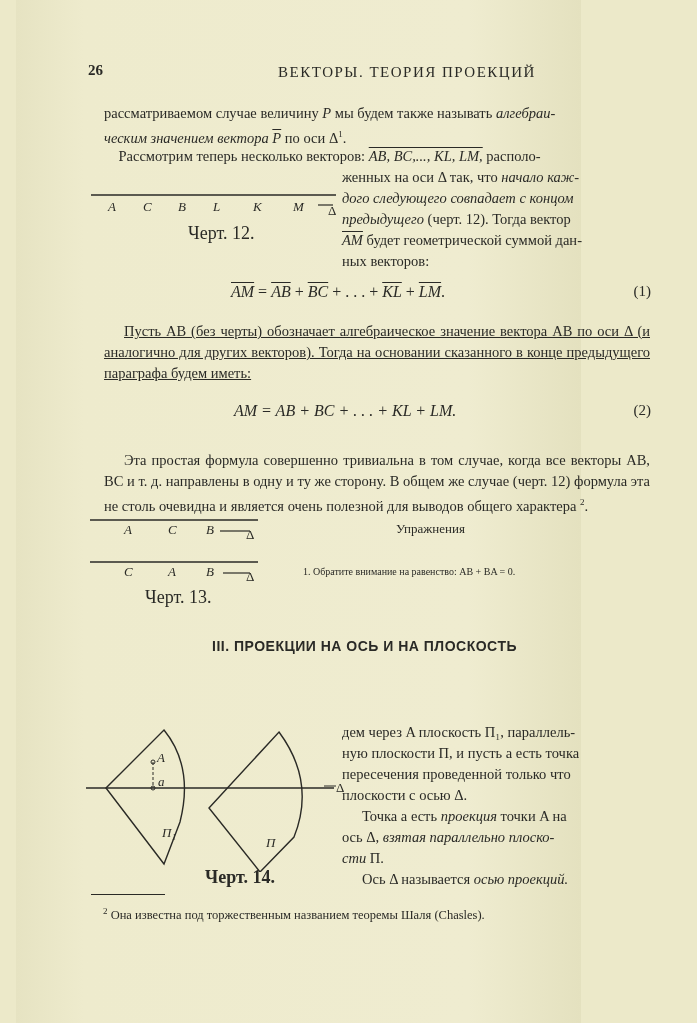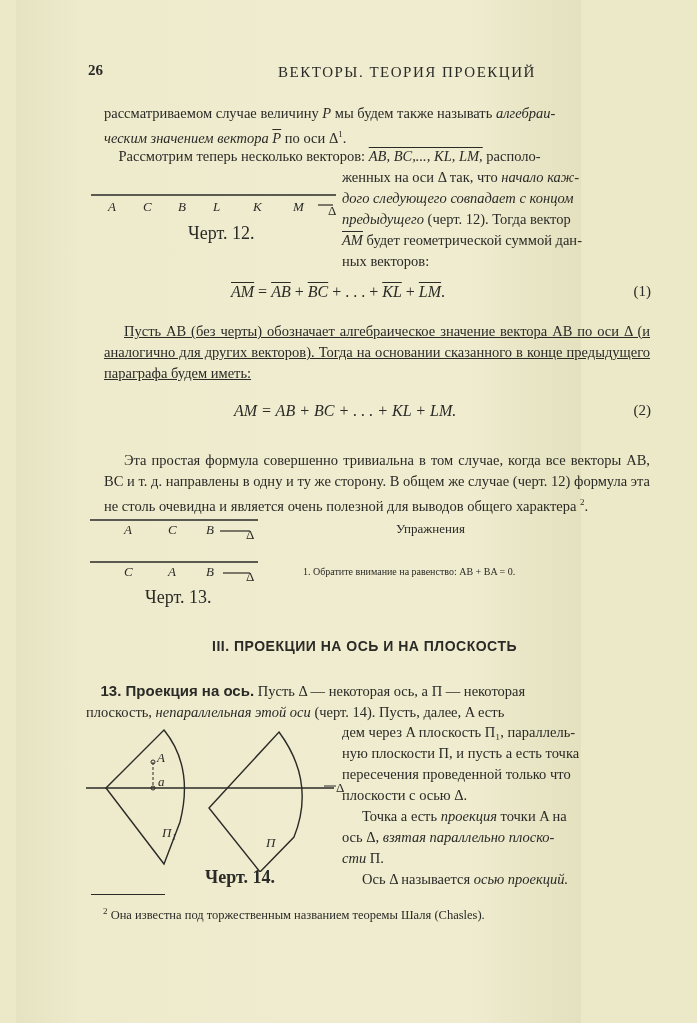--- a/index.html
+++ b/index.html
@@ -104,24 +104,20 @@
     <span class="cap" style="position:absolute;left:57px;top:77px;text-align:right;">Черт. 13.</span>
   </div>
 
   <div class="abs" style="top:521px; left:380px; font-size:13px;">Упражнения</div>
   <div class="abs" style="top:564px; left:271px; width:364px; font-size:10px; line-height:16px; text-align:justify;">
     <p style="text-indent:16px;">1. Обратите внимание на равенство: AB + BA = 0.</p>
   </div>
 
   <div class="abs" style="top:638px; left:0; width:697px; text-align:center; font-weight:bold; font-size:14px; letter-spacing:0.5px; font-family:'Liberation Sans', 'DejaVu Sans', sans-serif;">III. ПРОЕКЦИИ НА ОСЬ И НА ПЛОСКОСТЬ</div>
 
-  <div class="abs txt" style="top:680px; left:70px; width:566px;">
-    <p>&nbsp;&nbsp;&nbsp;&nbsp;<b style="font-family:'Liberation Sans','DejaVu Sans',sans-serif;font-size:15px;">13. Проекция на ось.</b><span> Пусть Δ — некоторая ось, а Π — некоторая</span></p>
-    <p><span>плоскость, </span><span class="it">непараллельная этой оси</span><span> (черт. 14). Пусть, далее, A есть</span></p>
-  </div>
   <div class="abs txt" style="top:722px; left:326px; width:310px;">
     <p>дем через A плоскость Π₁, параллель-</p>
     <p>ную плоскости Π, и пусть a есть точка</p>
     <p>пересечения проведенной только что</p>
     <p>плоскости с осью Δ.</p>
     <p style="text-indent:20px;"><span>Точка a есть </span><span class="it">проекция</span><span> точки A на</span></p>
     <p><span>ось Δ, </span><span class="it">взятая параллельно плоско-</span></p>
     <p><span class="it">сти</span><span> Π.</span></p>
     <p style="text-indent:20px;"><span>Ось Δ называется </span><span class="it">осью проекций.</span></p>
   </div>

